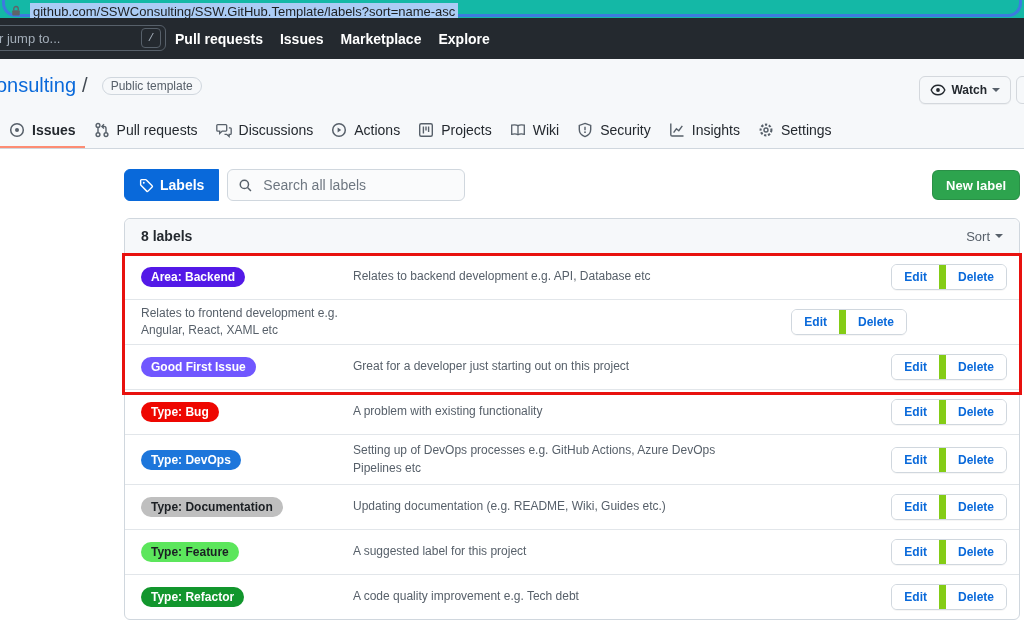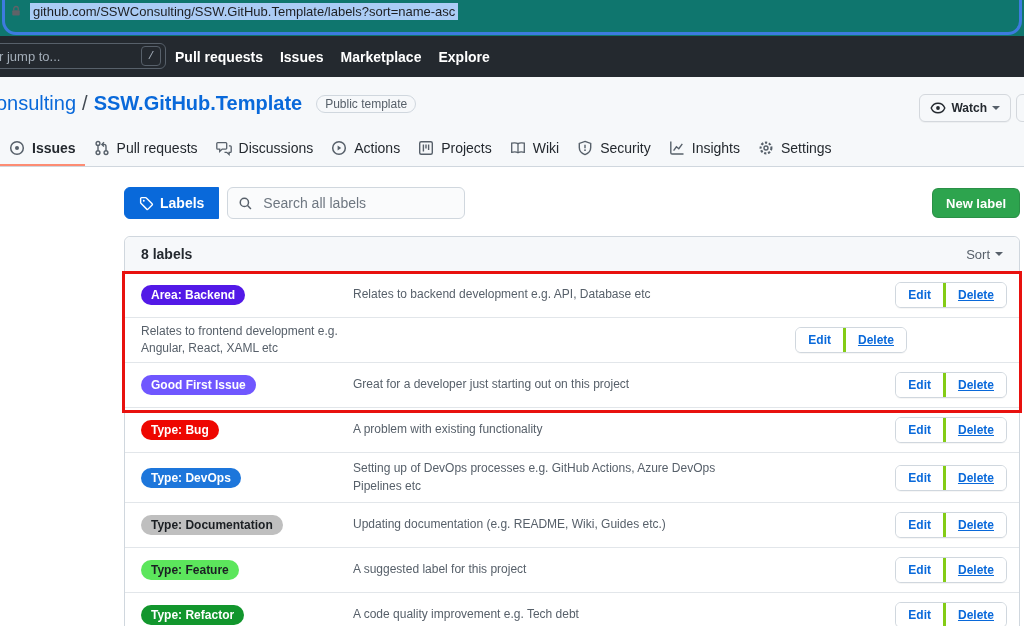--- a/index.html
+++ b/index.html
@@ -2,21 +2,21 @@
 <html><head>
 <meta charset="utf-8">
 <style>
   html,body{margin:0;padding:0;}
   body{
     width:1024px;height:626px;overflow:hidden;position:relative;
     background:#ffffff;font-family:"Liberation Sans",sans-serif;
     -webkit-font-smoothing:antialiased;
   }
   
-  .addr-bar{height:36px;position:relative;background:#0f766e;}
+  .addr-bar{height:18px;position:relative;background:#14b8a6;}
   .addr-focus-ring{
     position:absolute;left:2px;right:2px;top:-14px;bottom:1px;
     border:3px solid #3d7bdf;border-radius:14px;pointer-events:none;
   }
   .addr-inner{position:absolute;left:10px;top:0;height:22px;display:flex;align-items:center;gap:8px;}
   .lock-wrap{width:12px;height:14px;display:flex;align-items:center;}
   .url-text{font-size:13px;color:#1c1e21;background:#abccf5;padding:1px 3px;white-space:nowrap;}
   
   .gh-header{height:41px;background:#24292f;position:relative;}
   .gh-search{
@@ -122,21 +122,21 @@
   .label-desc{font-size:12px;color:#57606a;max-width:400px;line-height:1.45;}
   .row-actions{justify-self:end;}
   .btn-group{
     display:flex;border:1px solid #d0d7de;border-radius:6px;overflow:hidden;background:#fff;
     box-shadow:0 1px 0 rgba(27,31,36,0.04);
   }
   .btn-group button{
     background:#fff;border:none;padding:5px 12px;font-size:12px;font-weight:600;color:#0969da;
     cursor:pointer;font-family:"Liberation Sans",sans-serif;
   }
-  .btn-group button + button{border-left:3px solid #84cc16;text-decoration:underline;}
+  .btn-group button + button{border-left:7px solid #84cc16;}
   .annotation-rect{
     position:absolute;left:-3px;right:-3px;top:34px;height:136px;
     border:3px solid #e8110e;pointer-events:none;z-index:5;
   }
   svg{display:block;}
 </style>
 </head>
 <body>
 
 <div class="addr-bar">
@@ -162,21 +162,20 @@
       <span class="gh-nav-item">Issues</span>
       <span class="gh-nav-item">Marketplace</span>
       <span class="gh-nav-item">Explore</span>
     </div>
 </div>
 
 <div class="repo-head">
   <div class="repo-title">
     <span class="org">SSWConsulting</span>
     <span class="sep">/</span>
-    <span class="name">SSW.GitHub.Template</span>
     <span class="vis-badge">Public template</span>
   </div>
   <div class="watch-btn">
     <span>
       <svg width="16" height="16" viewBox="0 0 16 16">
           <path d="M8 3.2C4.7 3.2 2.2 5.5 1.2 8c1 2.5 3.5 4.8 6.8 4.8s5.8-2.3 6.8-4.8C13.8 5.5 11.3 3.2 8 3.2z" fill="none" stroke="#24292f" stroke-width="1.4"></path>
           <circle cx="8" cy="8" r="1.9" fill="#24292f"></circle>
         </svg>
     </span>
     <span>Watch</span>

